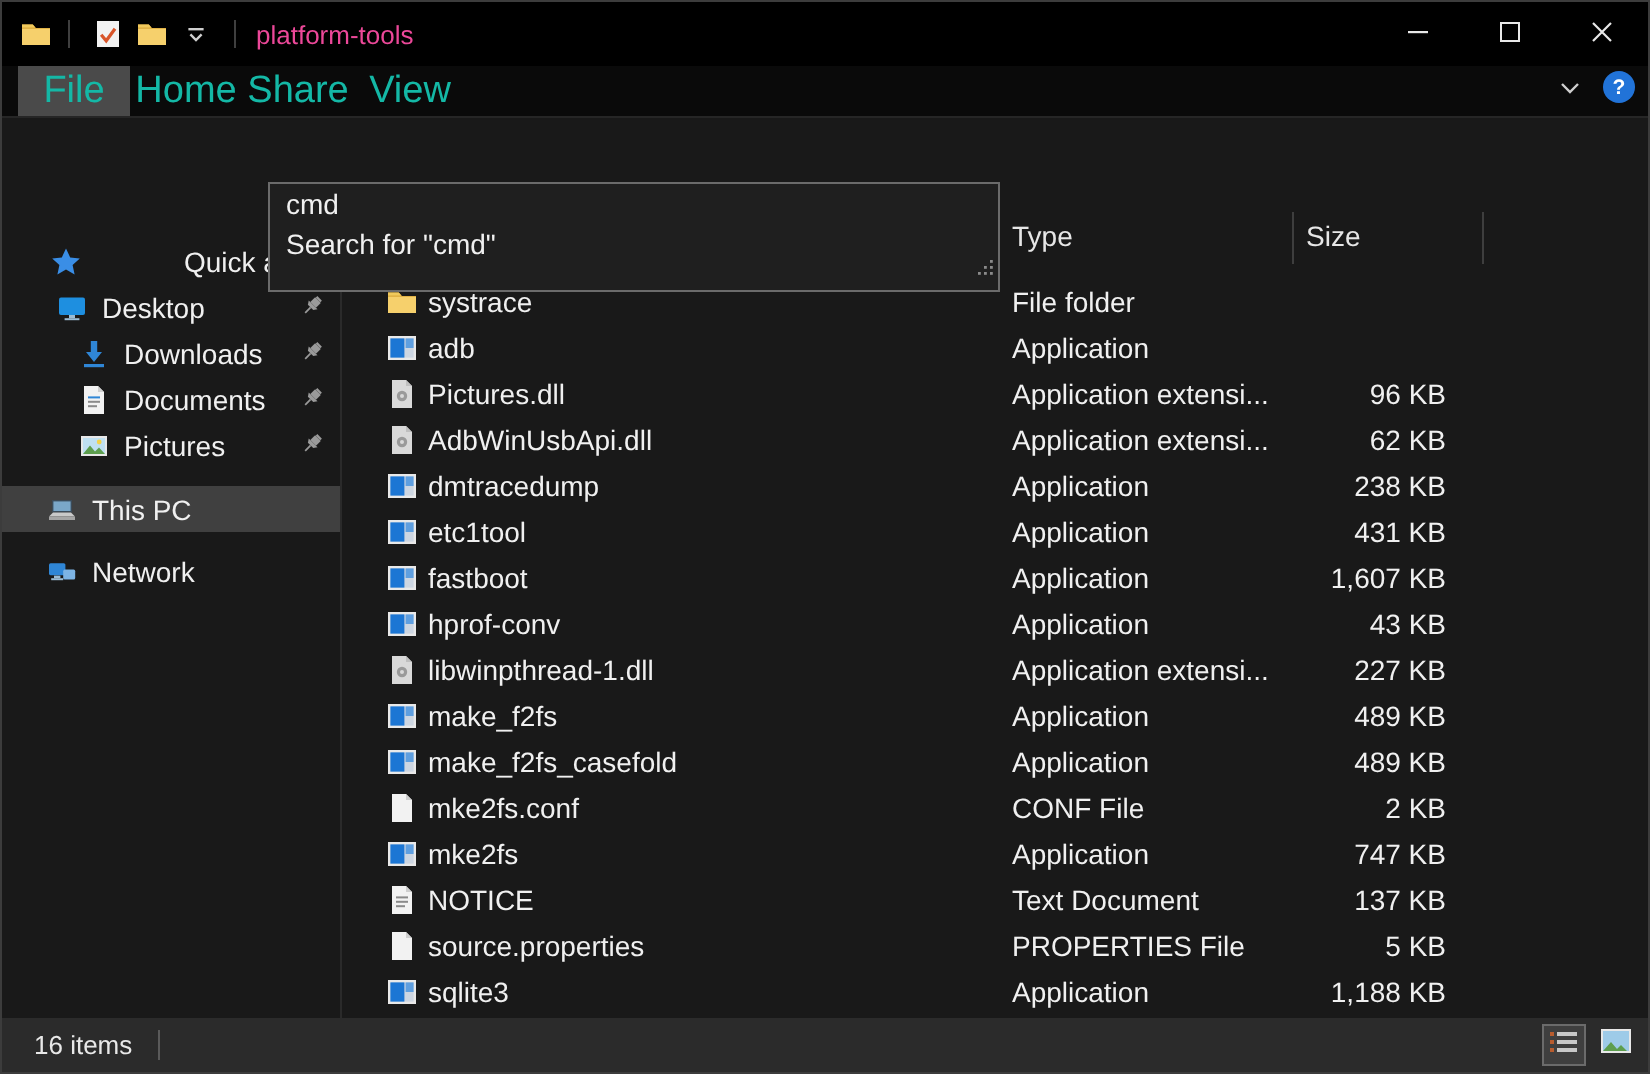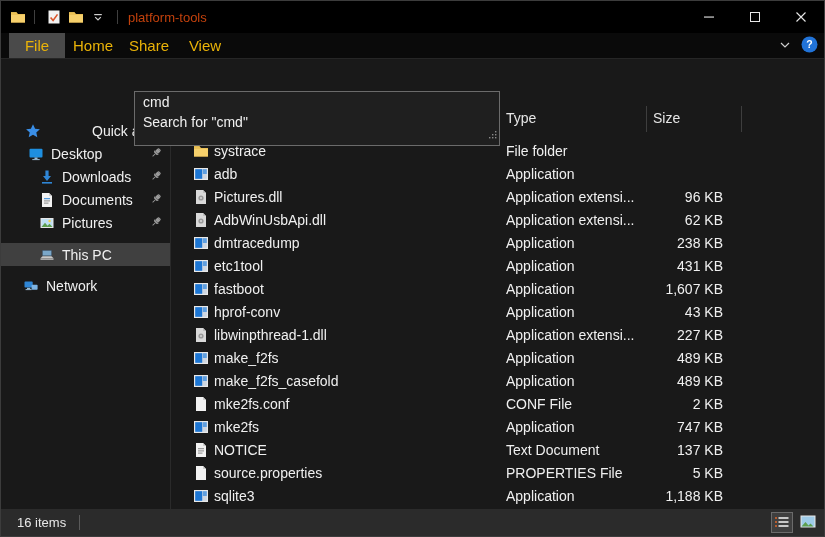--- a/index.html
+++ b/index.html
@@ -7,26 +7,26 @@
   .window{
     position:relative;width:825px;height:537px;overflow:hidden;
     background:#191919;border:1px solid #3c3c3c;
     font-family:"Liberation Sans",sans-serif;color:#f0f0f0;
   }
   
   .titlebar{position:absolute;left:0;top:0;width:100%;height:32px;background:#000;display:flex;align-items:center;}
   .titlebar .t-icon{width:16px;height:16px;display:inline-flex;align-items:center;justify-content:center;}
   .t-sep{width:1px;height:14px;background:#3f3f3f;margin:0 8px;}
   .qat-btn{display:inline-flex;align-items:center;justify-content:center;width:22px;height:22px;}
-  .win-title{font-size:13px;color:#c2410c;margin-left:2px;}
+  .win-title{font-size:13px;color:#ec4899;margin-left:2px;}
   .win-controls{position:absolute;right:0;top:0;height:31px;display:flex;}
   .win-btn{width:46px;height:31px;display:flex;align-items:center;justify-content:center;}
   
   .tabrow{position:absolute;left:0;top:32px;width:100%;height:26px;background:#0a0a0a;border-bottom:1px solid #262626;display:flex;}
-  .tab{min-width:56px;padding:0 2px;text-align:center;line-height:26px;font-size:15px;color:#eab308;}
+  .tab{min-width:56px;padding:0 2px;text-align:center;line-height:26px;font-size:19px;color:#14b8a6;}
   .tab.active{background:#4a4a4a;}
   .ribbon-right{position:absolute;right:6px;top:32px;height:26px;display:flex;align-items:center;gap:10px;}
   
   .navbar{position:absolute;left:0;top:58px;width:100%;height:42px;background:#191919;}
   .nav-btn{position:absolute;top:66px;width:20px;height:20px;display:flex;align-items:center;justify-content:center;}
   .addressbar{position:absolute;left:97px;top:61px;width:386px;height:30px;background:#0d0d0d;border:1px solid #6e6e6e;display:flex;align-items:center;}
   .addr-icon{width:24px;height:24px;margin-left:3px;display:flex;align-items:center;justify-content:center;background:#262626;}
   .addr-text{font-size:14px;margin-left:9px;color:#f0f0f0;}
   .caret{display:inline-block;width:1px;height:16px;background:#e8e8e8;vertical-align:middle;margin-left:1px;}
   .addr-drop-btn{position:absolute;left:484px;top:61px;width:47px;height:30px;display:flex;align-items:center;justify-content:center;background:#1e1e1e;}
@@ -300,21 +300,21 @@
             <svg width="12" height="12" viewBox="0 0 12 12">
               <g fill="#9a9a9a" transform="rotate(45 6 6)">
                 <rect x="4.4" y="0.6" width="3.2" height="1.2"></rect>
                 <rect x="4" y="1.8" width="4" height="3.4"></rect>
                 <path d="M2.9 5.2h6.2L7.9 7H4.1z"></path>
                 <rect x="5.55" y="7" width="0.9" height="3.8"></rect>
               </g>
             </svg>
           </span>
         </div>
-        <div class="side-item selected" style="margin-top: 9px; padding-left: 38px;">
+        <div class="side-item selected" style="margin-top: 9px; padding-left: 22px;">
           <span class="s-icon">
             <svg width="16" height="16" viewBox="0 0 16 16">
               <path d="M3 3h10v6.2H3z" fill="#3b4b59"></path>
               <rect x="3.7" y="3.7" width="8.6" height="4.8" fill="#7aa7c9"></rect>
               <path d="M1.5 11.3l2-2h9l2 2z" fill="#c9c9c9"></path>
               <rect x="1.5" y="11.3" width="13" height="1.7" fill="#a5a5a5"></rect>
             </svg>
           </span>
           <span class="s-label">This PC</span>
         </div>

